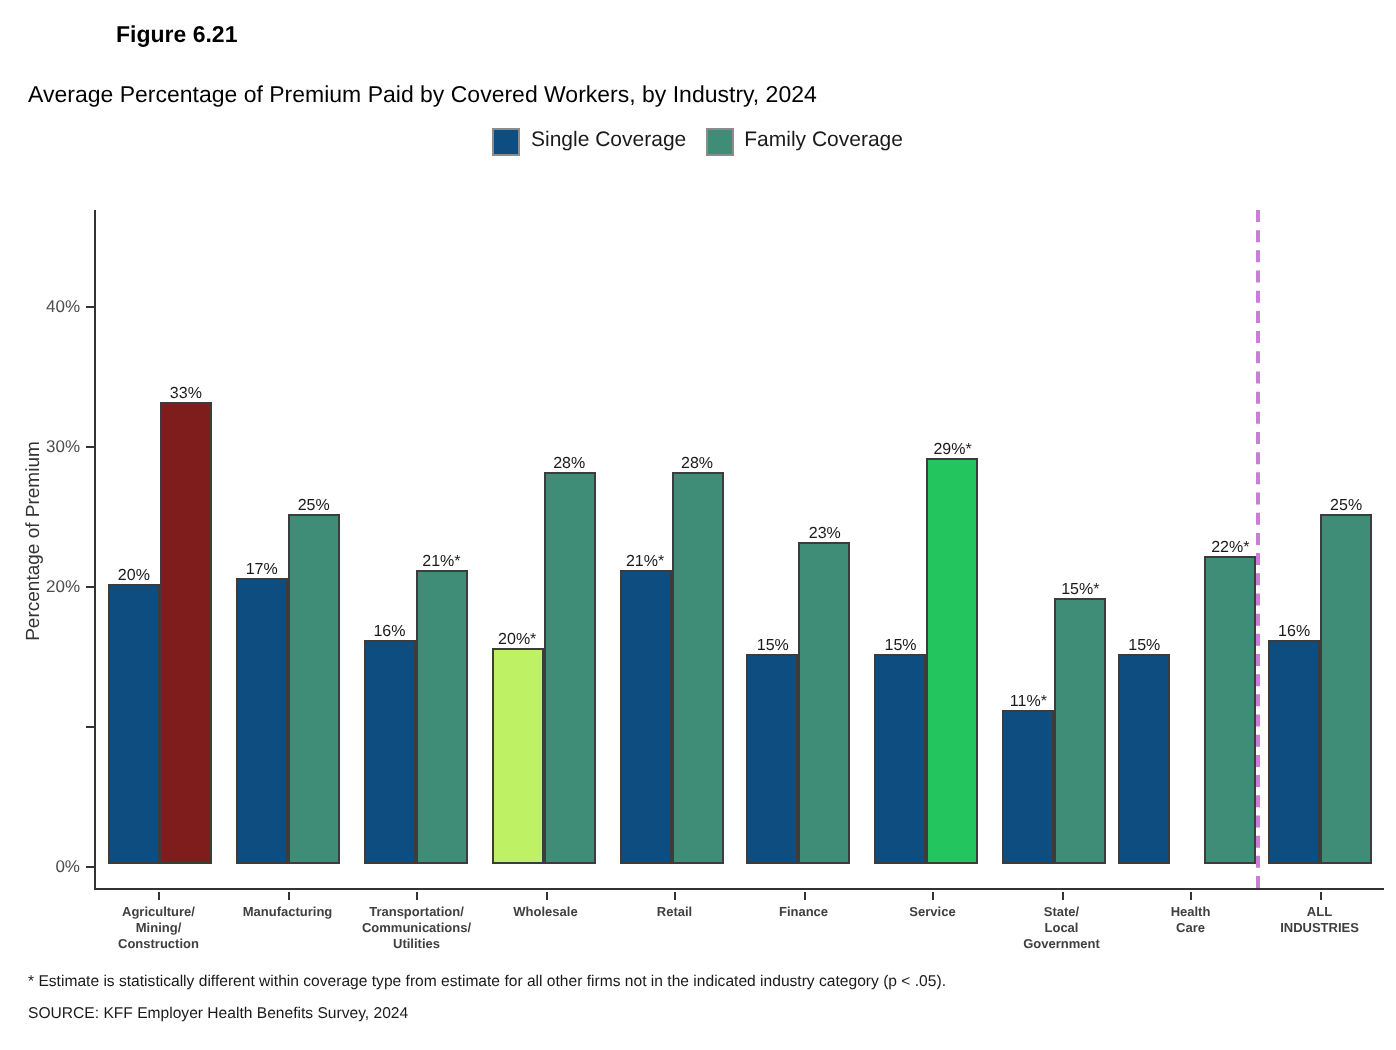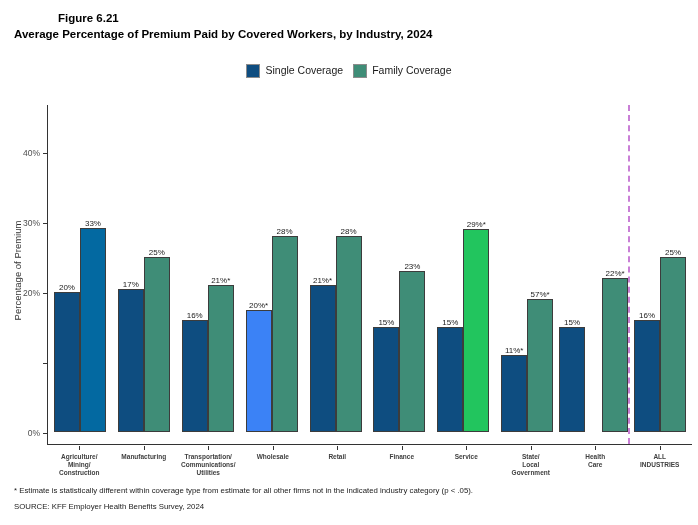--- a/index.html
+++ b/index.html
@@ -6,21 +6,21 @@
   html, body { background: #ffffff; }
   body {
     font-family: "Liberation Sans", sans-serif;
     width: 698px; height: 525px;
     position: relative;
     overflow: hidden;
     color: #000;
   }
   .titles { position: absolute; left: 14px; top: 12px; }
   .fig-label { font-size: 11.5px; font-weight: 700; color: #000; margin-left: 44px; }
-  .fig-title { font-size: 11.5px; font-weight: 700; color: #000; margin-top: 4px; }
+  .fig-title { font-size: 11.5px; font-weight: 400; color: #000; margin-top: 18px; }
 
   .legend {
     position: absolute; top: 64px; left: 0; width: 698px;
     display: flex; justify-content: center; align-items: center; gap: 10px;
   }
   .legend-item { display: flex; align-items: flex-start; gap: 5px; }
   .legend-swatch {
     width: 14px; height: 14px; border: 1px solid #8c8c8c; display: inline-block;
   }
   .legend-label { font-size: 10.5px; color: #1a1a1a; }
@@ -131,42 +131,42 @@
         <span class="ylab">40%</span>
         <span class="ymark"></span>
       </div>
     </div>
   <div class="plot-area">
     <div class="separator" style="left: 90%; border-left-color: rgb(201, 127, 214);"></div>
   <div class="group">
         <div class="bar" style="height: 140px; background: rgb(14, 77, 128); border-color: rgb(60, 60, 60);">
           <span class="val">20%</span>
         </div>
-        <div class="bar" style="height: 204px; background: #0369a1; border-color: rgb(60, 60, 60);">
+        <div class="bar" style="height: 231px; background: #7f1d1d; border-color: rgb(60, 60, 60);">
           <span class="val">33%</span>
         </div>
       </div>
       <div class="group">
         <div class="bar" style="height: 143px; background: rgb(14, 77, 128); border-color: rgb(60, 60, 60);">
           <span class="val">17%</span>
         </div>
         <div class="bar" style="height: 175px; background: rgb(63, 141, 119); border-color: rgb(60, 60, 60);">
           <span class="val">25%</span>
         </div>
       </div>
       <div class="group">
         <div class="bar" style="height: 112px; background: rgb(14, 77, 128); border-color: rgb(60, 60, 60);">
           <span class="val">16%</span>
         </div>
         <div class="bar" style="height: 147px; background: rgb(63, 141, 119); border-color: rgb(60, 60, 60);">
           <span class="val">21%*</span>
         </div>
       </div>
       <div class="group">
-        <div class="bar" style="height: 122px; background: #3b82f6; border-color: rgb(60, 60, 60);">
+        <div class="bar" style="height: 108px; background: #bef264; border-color: rgb(60, 60, 60);">
           <span class="val">20%*</span>
         </div>
         <div class="bar" style="height: 196px; background: rgb(63, 141, 119); border-color: rgb(60, 60, 60);">
           <span class="val">28%</span>
         </div>
       </div>
       <div class="group">
         <div class="bar" style="height: 147px; background: rgb(14, 77, 128); border-color: rgb(60, 60, 60);">
           <span class="val">21%*</span>
         </div>
@@ -188,21 +188,21 @@
         </div>
         <div class="bar" style="height: 203px; background: #22c55e; border-color: rgb(60, 60, 60);">
           <span class="val">29%*</span>
         </div>
       </div>
       <div class="group">
         <div class="bar" style="height: 77px; background: rgb(14, 77, 128); border-color: rgb(60, 60, 60);">
           <span class="val">11%*</span>
         </div>
         <div class="bar" style="height: 133px; background: rgb(63, 141, 119); border-color: rgb(60, 60, 60);">
-          <span class="val">57%*</span>
+          <span class="val">15%*</span>
         </div>
       </div>
       <div class="group">
         <div class="bar" style="height: 105px; background: rgb(14, 77, 128); border-color: rgb(60, 60, 60);">
           <span class="val">15%</span>
         </div>
         <div class="bar" style="height: 154px; background: rgb(63, 141, 119); border-color: rgb(60, 60, 60); margin-left: 17px;">
           <span class="val">22%*</span>
         </div>
       </div>

